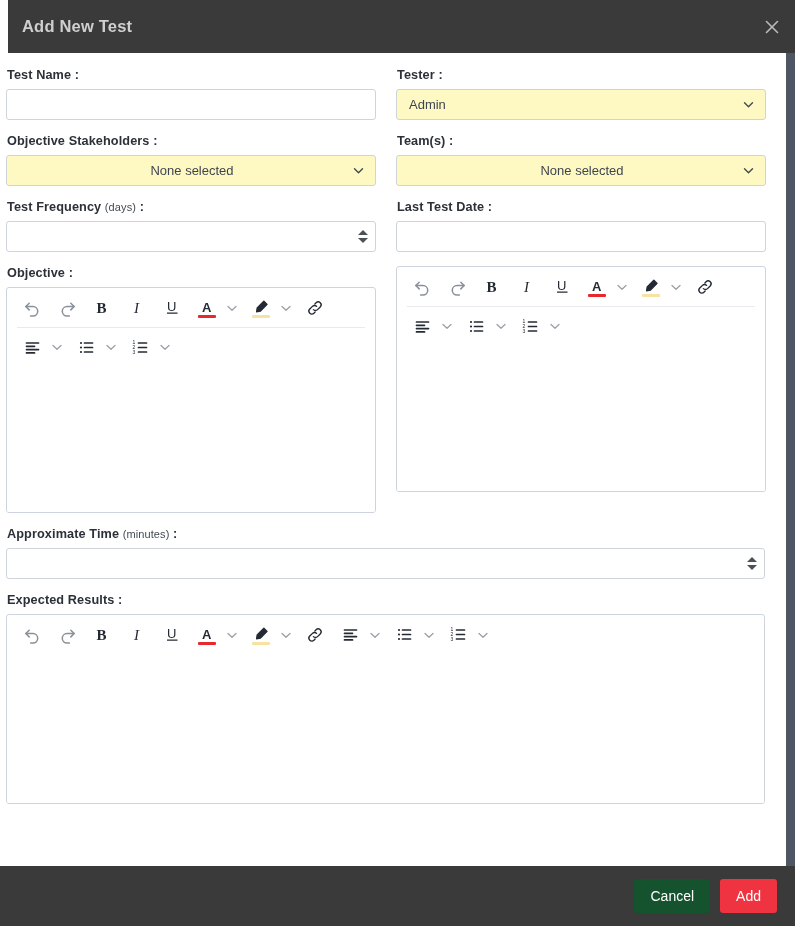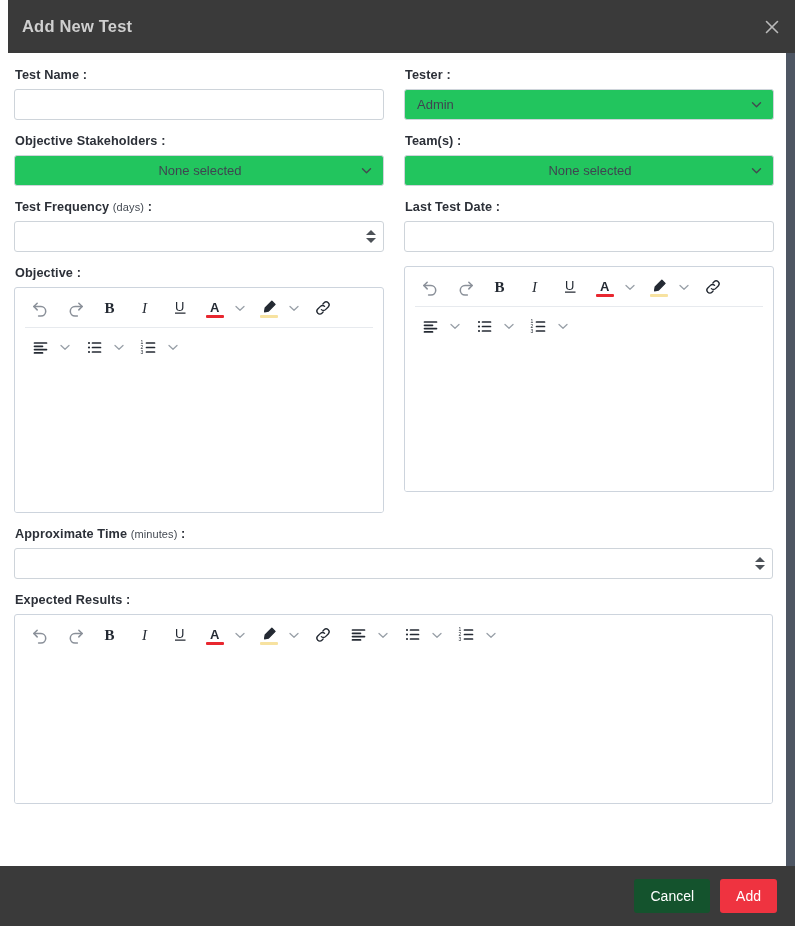--- a/index.html
+++ b/index.html
@@ -44,21 +44,21 @@
   }
   .close-btn svg { display: block; }
 
   
   .modal-body {
     position: absolute;
     top: 53px; left: 0;
     width: 795px;
     height: 813px;
     background: #ffffff;
-    padding: 15px 22px 0 14px;
+    padding: 15px 22px 0 6px;
     overflow: hidden;
   }
 
   .row2 {
     display: flex;
     gap: 20px;
   }
   .col { width: 370px; flex: 0 0 370px; }
   .col-full { width: 759px; }
 
@@ -90,21 +90,21 @@
     padding: 0 10px;
     font-size: 13px;
     color: #3b4250;
   }
 
   .select-box {
     width: 100%;
     height: 31px;
     border: 1px solid #ced4da;
     border-radius: 3px;
-    background: #22c55e;
+    background: #fef9c3;
     display: flex;
     align-items: center;
     padding: 0 10px 0 12px;
     font-size: 13px;
     color: #3f4550;
     position: relative;
     cursor: pointer;
   }
   .select-box .val-left { flex: 1; text-align: left; }
   .select-box .val-center { flex: 1; text-align: center; padding-left: 14px; }

